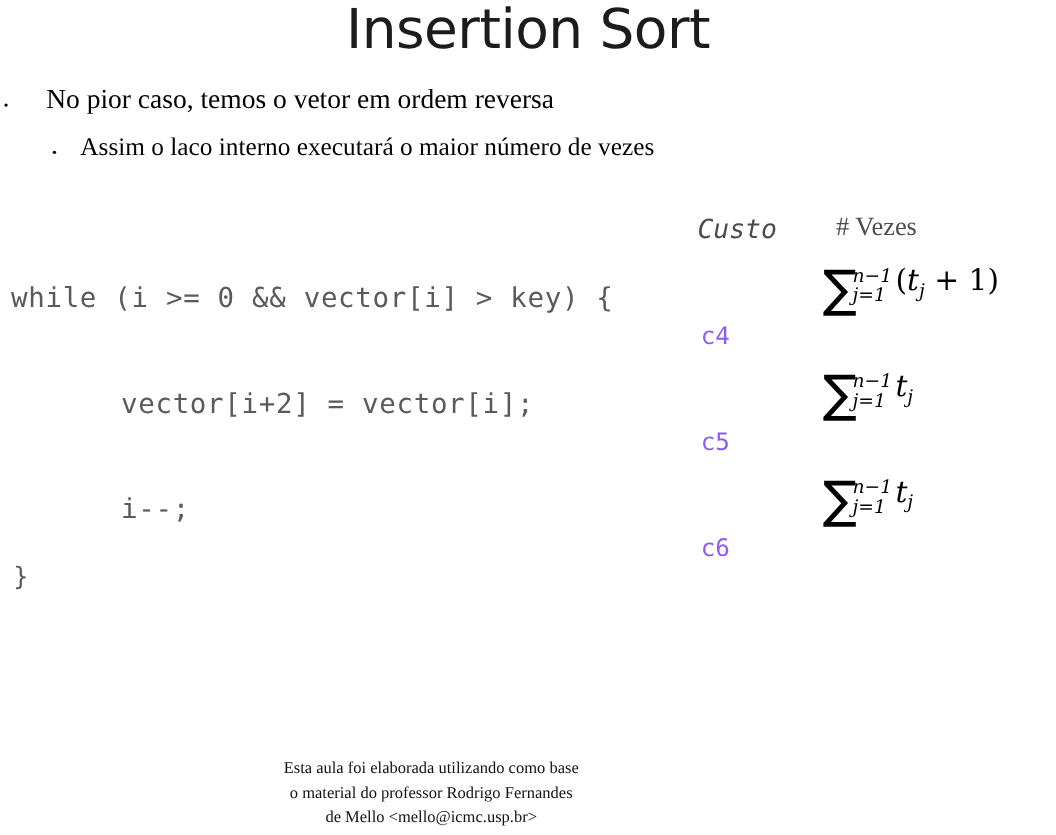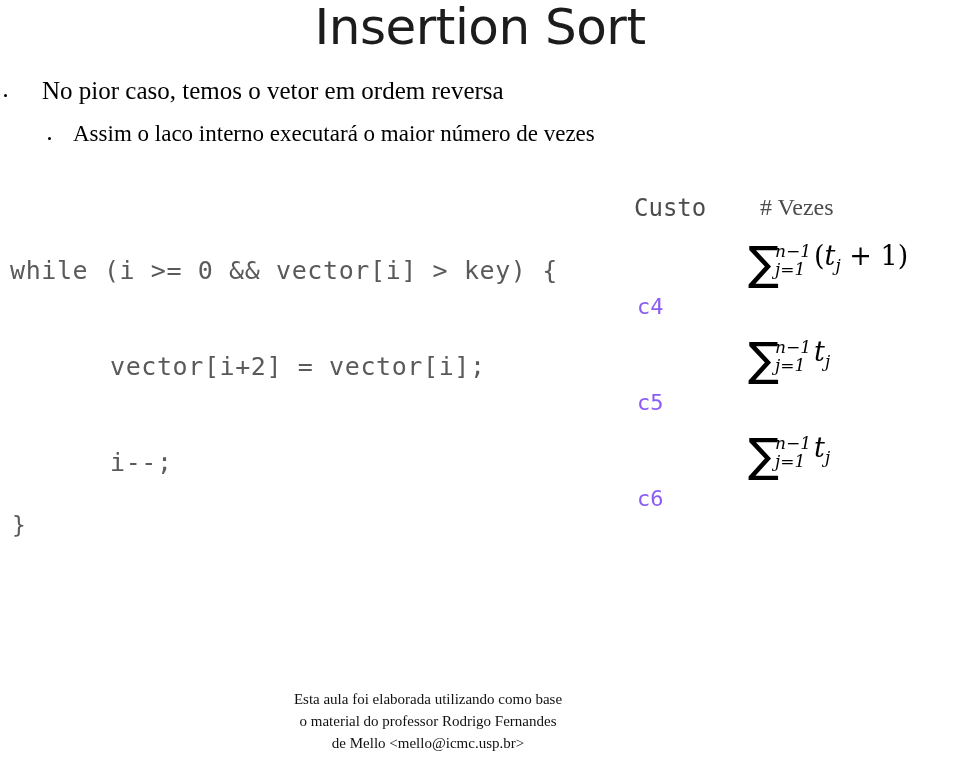--- a/index.html
+++ b/index.html
@@ -89,20 +89,21 @@
     height: 46px;
     font-family: "DejaVu Sans Mono", "Liberation Mono", monospace;
     font-size: 24px;
     color: #4c4c4c;
   }
   .head-custo {
     position: absolute;
     left: 634px;
     top: 8px;
     white-space: pre;
+    font-style: italic;
   }
   .head-vezes {
     position: absolute;
     left: 760px;
     top: 8px;
     white-space: pre;
     font-family: Liberation Serif, serif;
   }
 
   .code-row {
@@ -191,21 +192,20 @@
   .footer {
     position: absolute;
     left: 0;
     top: 688px;
     width: 784px;
     text-align: center;
     font-family: "Liberation Serif", "DejaVu Serif", serif;
     font-size: 15px;
     line-height: 22px;
     color: #111111;
-    padding-left: 36px;
   }
   .footer-line { display: block; }
 </style>
 </head>
 <body>
 
 <div class="slide-title">Insertion Sort</div>
 
 <div class="bullet-list">
 

